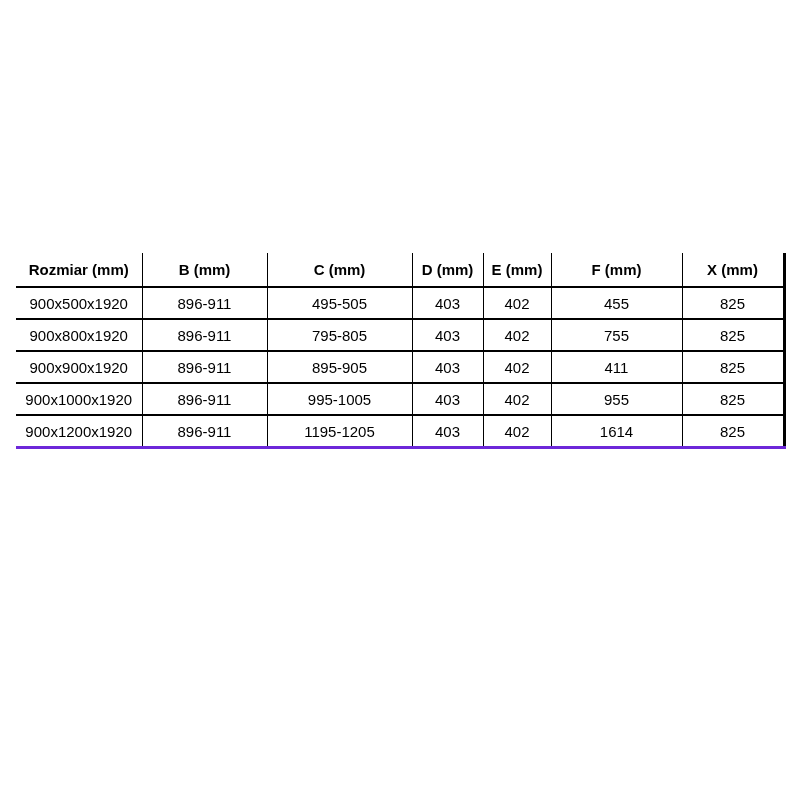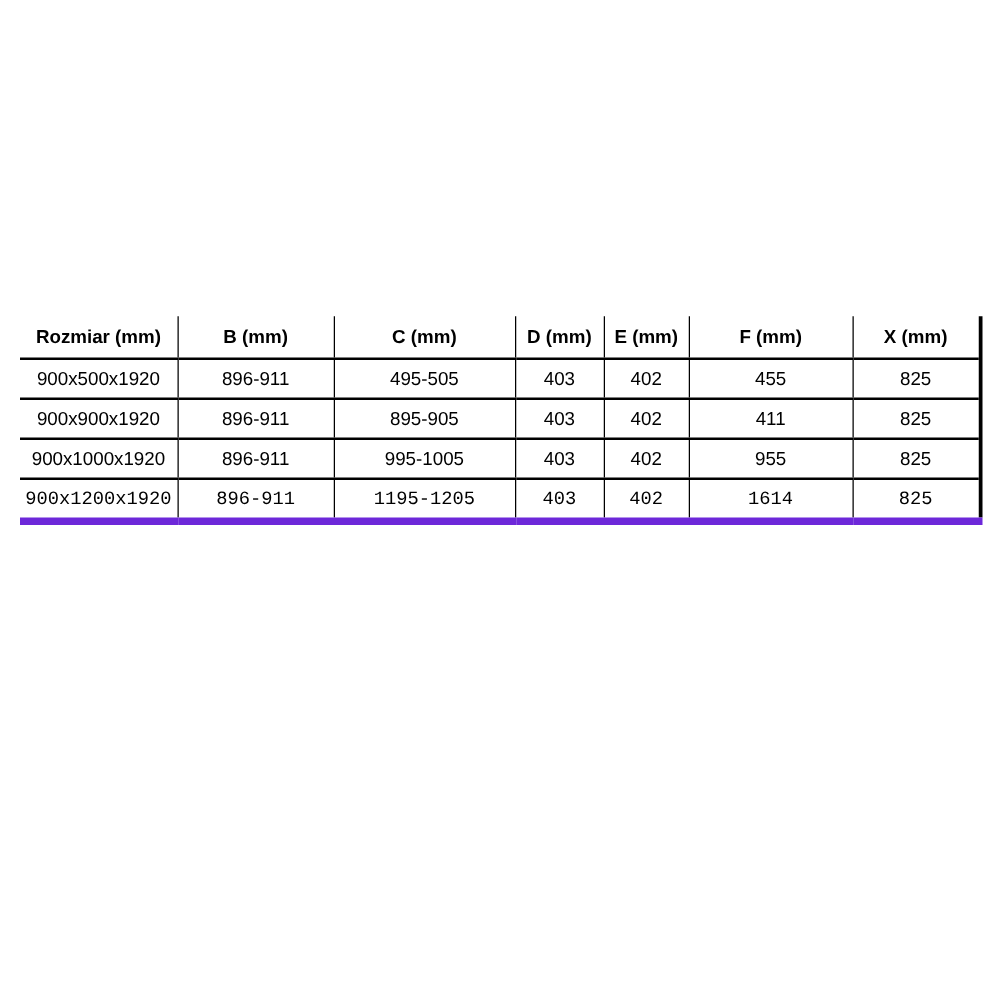--- a/index.html
+++ b/index.html
@@ -51,22 +51,21 @@
   table.dim-table th:first-child,
   table.dim-table td:first-child {
     border-left: none;         
   }
   table.dim-table th:last-child,
   table.dim-table td:last-child {
     border-right: 3px solid #000000;   
     margin-top: 40px;
   }
   table.dim-table tbody tr:last-child td {
-    border-bottom: 6px solid #6d28d9;  
-    font-family: Liberation Mono, monospace;
+    border-bottom: 3px solid #6d28d9;  
   }
 </style>
 </head>
 <body>
 
 <div class="table-wrap">
   <table class="dim-table">
     <colgroup>
         <col style="width: 126px;">
         <col style="width: 125px;">
@@ -91,20 +90,29 @@
         <tr>
           <td>900x500x1920</td>
           <td>896-911</td>
           <td>495-505</td>
           <td>403</td>
           <td>402</td>
           <td>455</td>
           <td>825</td>
         </tr>
         <tr>
+          <td>900x800x1920</td>
+          <td>896-911</td>
+          <td>795-805</td>
+          <td>403</td>
+          <td>402</td>
+          <td>755</td>
+          <td>825</td>
+        </tr>
+        <tr>
           <td>900x900x1920</td>
           <td>896-911</td>
           <td>895-905</td>
           <td>403</td>
           <td>402</td>
           <td>411</td>
           <td>825</td>
         </tr>
         <tr>
           <td>900x1000x1920</td>

